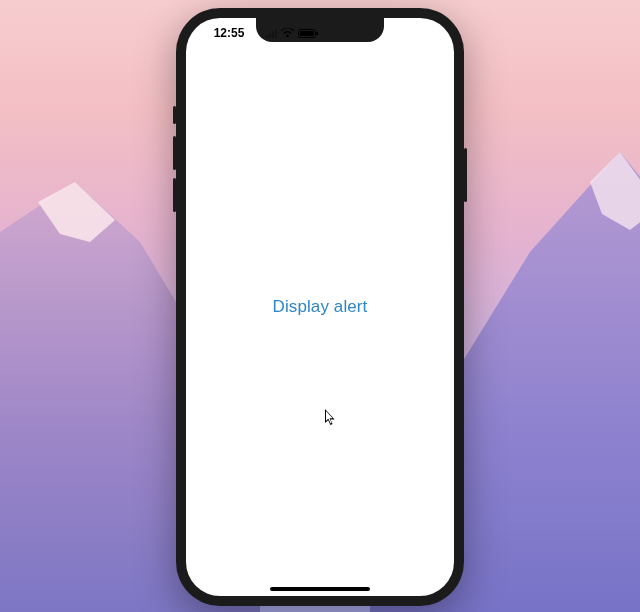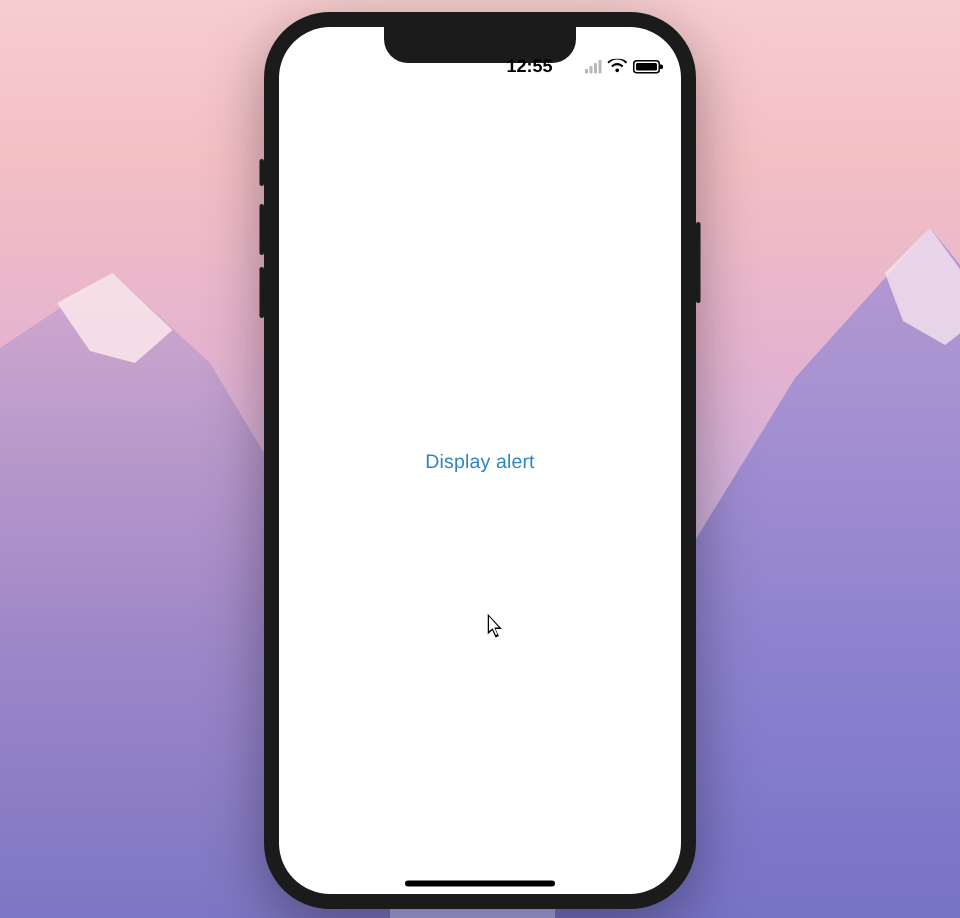--- a/index.html
+++ b/index.html
@@ -70,24 +70,24 @@
     width: 128px;
     height: 24px;
     background: #1b1b1c;
     border-bottom-left-radius: 16px;
     border-bottom-right-radius: 16px;
   }
 
   
   .statusbar {
     position: absolute;
-    top: 11px; left: 0; right: 0;
+    top: 0; left: 0; right: 0;
     height: 30px;
     display: flex;
-    justify-content: flex-end;
+    justify-content: flex-start;
     align-items: center;
     padding: 0 14px;
     font-size: 12px;
     font-weight: 600;
     color: #000;
   }
   .sb-left  { width: 58px; text-align: center; }
   .sb-right { width: 58px; display: flex; justify-content: flex-end; align-items: center; gap: 4px; }
 
   .signal-icon { display: inline-flex; align-items: flex-end; gap: 1px; opacity:.28; }
@@ -113,21 +113,21 @@
     position:absolute; left:1px; top:1px; bottom:1px;
     width:14px; background:#000; border-radius:1px;
   }
 
   
   .app-content{
     position:absolute; inset:0;
     display:flex; align-items:center; justify-content:center;
   }
   .link-button{
-    font-size: 13px;
+    font-size: 17px;
     color:#2f85c6;
     font-weight:400;
     cursor:pointer;
     user-select:none;
     letter-spacing:.1px;
   }
 
   
   .home-indicator{
     position:absolute;

